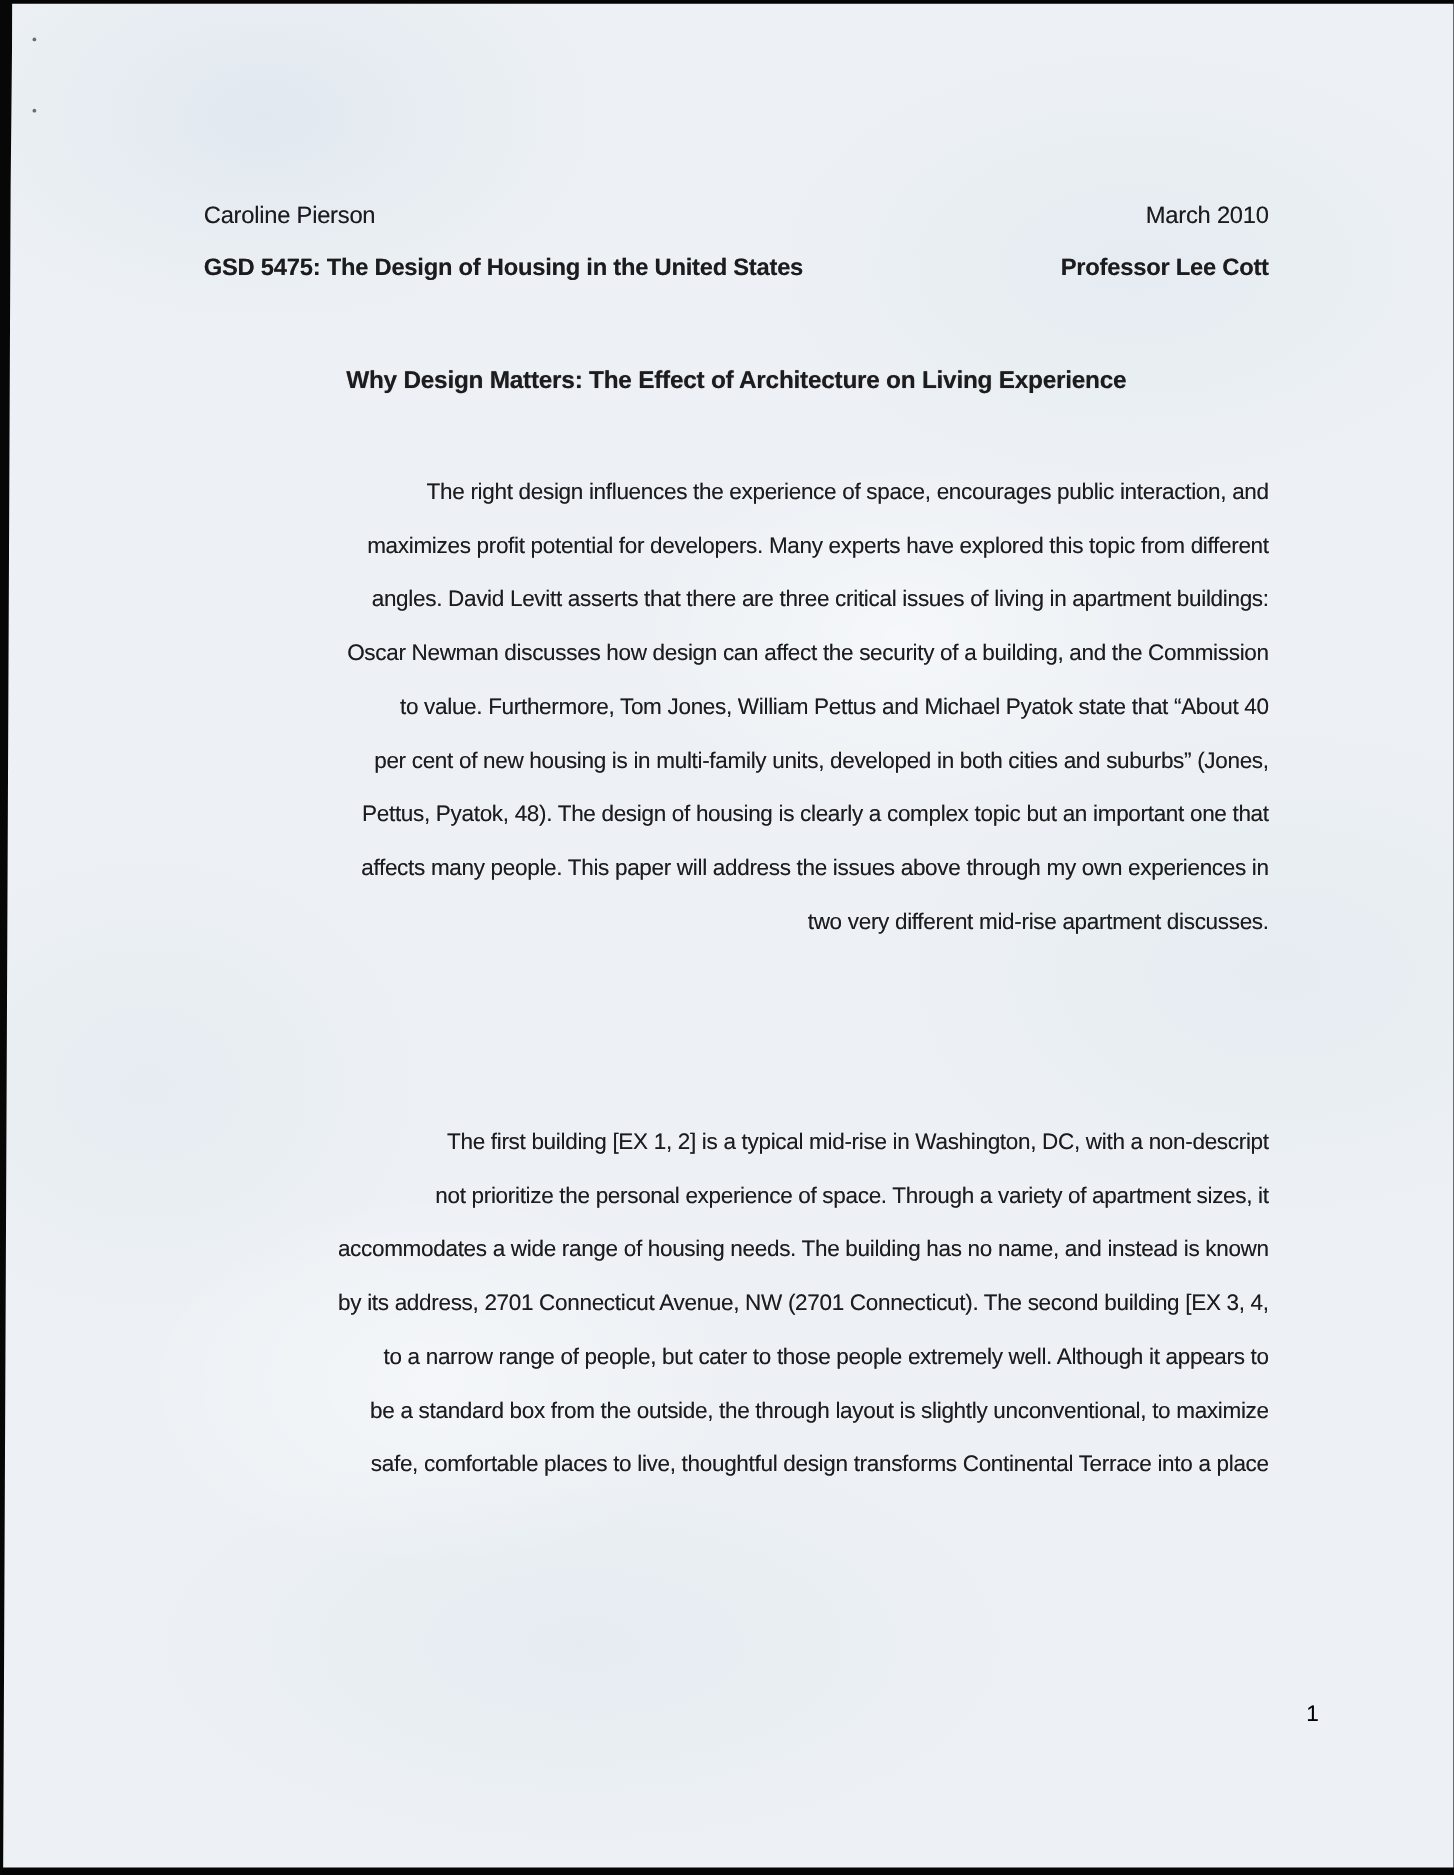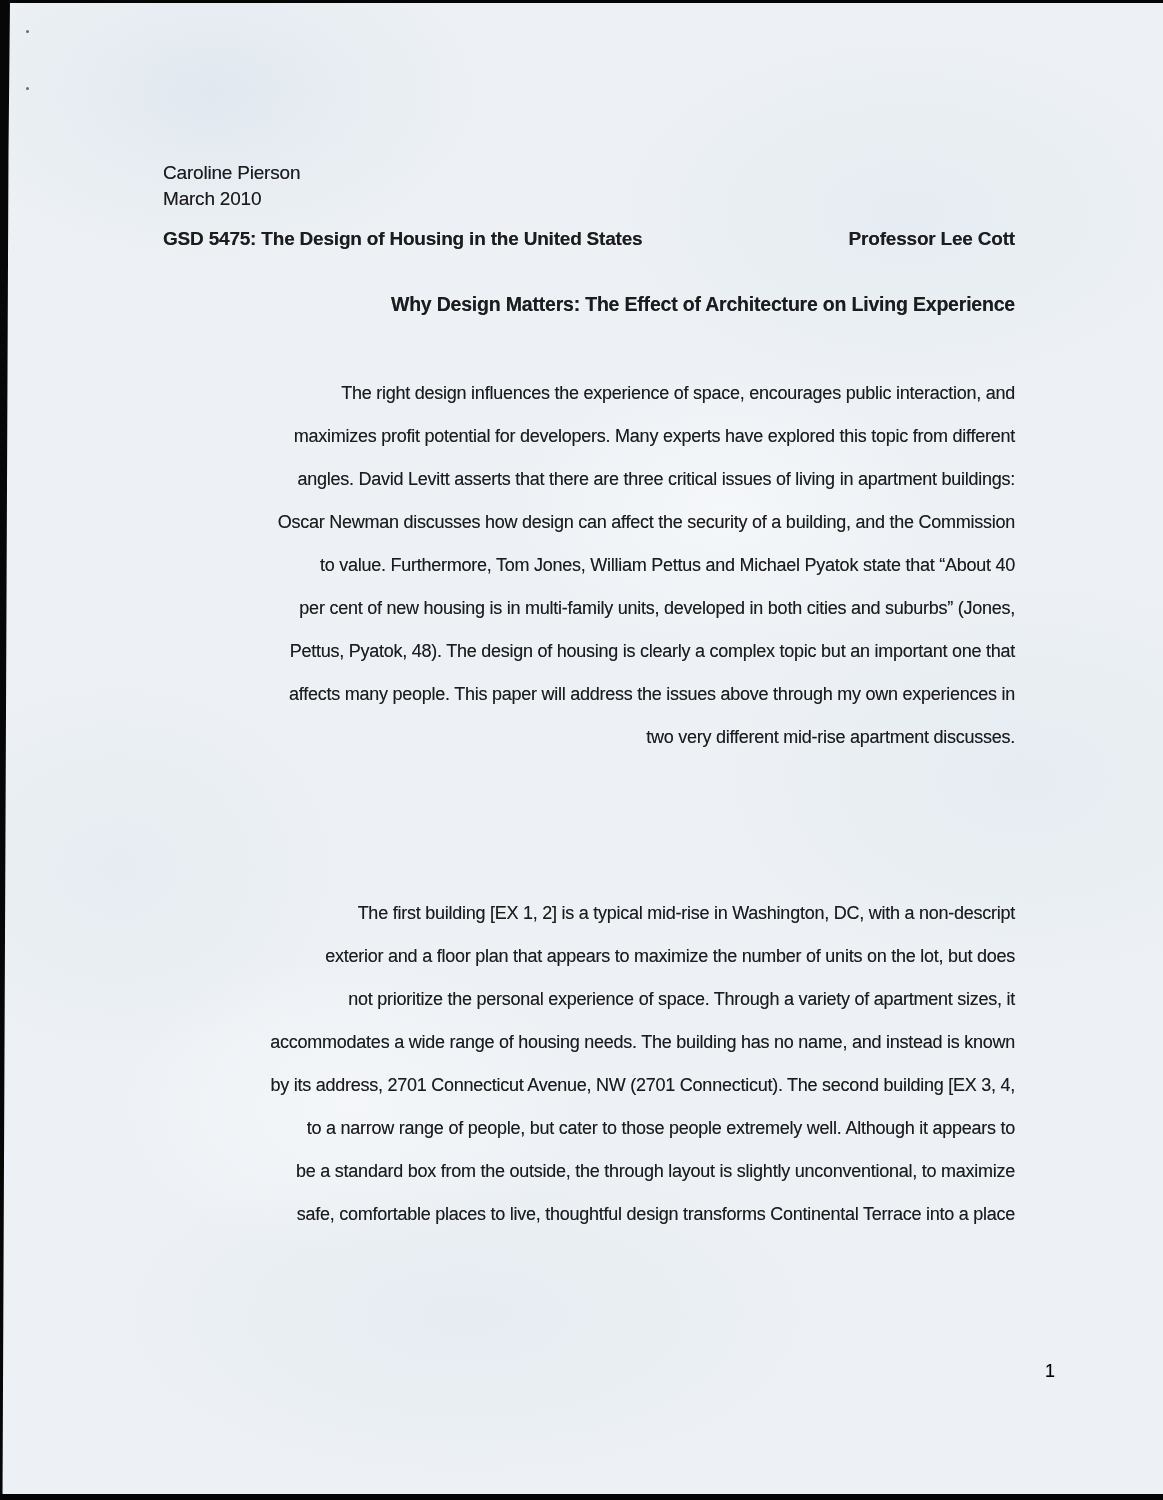--- a/index.html
+++ b/index.html
@@ -59,29 +59,29 @@
     position: absolute;
     left: 0;
     width: 100%;
     display: flex;
     justify-content: space-between;
     font-size: 19px;
     line-height: 26px;
     letter-spacing: -0.2px;
     text-shadow: 0 0 0.5px rgba(25,25,30,0.55);
   }
-  .header-row.row-1 { top: 157px; font-weight: 500; flex-direction: column; }
-  .header-row.row-2 { top: 199px; font-weight: 700; margin-top: 24px; }
+  .header-row.row-1 { top: 157px; font-weight: 500; }
+  .header-row.row-2 { top: 199px; font-weight: 700; }
   .header-row.row-2 .left { font-weight: 700; }
   .doc-title {
     position: absolute;
     top: 287px;
     left: 0;
     width: 100%;
-    text-align: right;
+    text-align: center;
     font-size: 19.5px;
     font-weight: 700;
     line-height: 28px;
     letter-spacing: -0.2px;
     text-shadow: 0 0 0.6px rgba(20,20,25,0.6);
   }
   .para {
     position: absolute;
     left: 0;
     width: 100%;
@@ -136,21 +136,20 @@
         <div class="tline">Oscar Newman discusses how design can affect the security of a building, and the Commission</div>
         <div class="tline">to value. Furthermore, Tom Jones, William Pettus and Michael Pyatok state that “About 40</div>
         <div class="tline">per cent of new housing is in multi-family units, developed in both cities and suburbs” (Jones,</div>
         <div class="tline">Pettus, Pyatok, 48). The design of housing is clearly a complex topic but an important one that</div>
         <div class="tline">affects many people. This paper will address the issues above through my own experiences in</div>
         <div class="tline">two very different mid-rise apartment discusses.</div>
       </div>
 
       <div class="para para-2">
         <div class="tline indent">The first building [EX 1, 2] is a typical mid-rise in Washington, DC, with a non-descript</div>
-        <div class="tline">exterior and a floor plan that appears to maximize the number of units on the lot, but does</div>
         <div class="tline">not prioritize the personal experience of space. Through a variety of apartment sizes, it</div>
         <div class="tline">accommodates a wide range of housing needs. The building has no name, and instead is known</div>
         <div class="tline">by its address, 2701 Connecticut Avenue, NW (2701 Connecticut). The second building [EX 3, 4,</div>
         <div class="tline">to a narrow range of people, but cater to those people extremely well. Although it appears to</div>
         <div class="tline">be a standard box from the outside, the through layout is slightly unconventional, to maximize</div>
         <div class="tline">safe, comfortable places to live, thoughtful design transforms Continental Terrace into a place</div>
       </div>
 
     </div>
 

